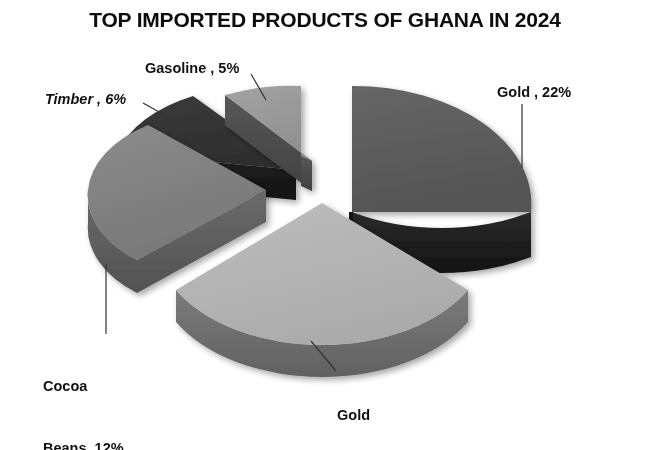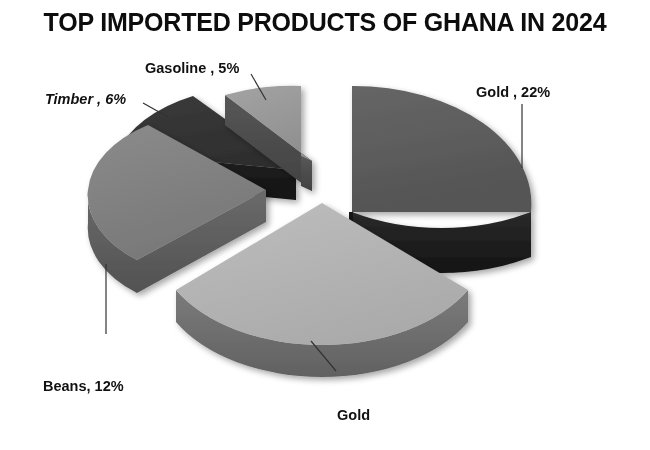--- a/index.html
+++ b/index.html
@@ -16,41 +16,41 @@
     font-family: "Liberation Sans", sans-serif;
   }
   #chart-title {
     position: absolute;
     top: 8px;
     left: 0;
     width: 650px;
     text-align: center;
     font-family: "Liberation Sans", sans-serif;
     font-weight: bold;
-    font-size: 25px;
+    font-size: 21px;
     letter-spacing: -0.2px;
     color: #0d0d0d;
     white-space: nowrap;
   }
   #pie-svg {
     position: absolute;
     top: 0;
     left: 0;
   }
   .slice-label {
     position: absolute;
     font-family: "Liberation Sans", sans-serif;
     font-weight: bold;
     font-size: 14.5px;
     color: #111111;
     line-height: 1.42;
     white-space: pre;
     text-align: center;
   }
-  #label-gold      { left: 476px; top: 82px; }
+  #label-gold      { left: 497px; top: 82px; }
   #label-gasoline  { left: 145px; top: 58px; }
   #label-timber    { left: 45px;  top: 89px; font-style: italic; }
   #label-cocoa     { left: 43px;  top: 335px; text-align: left; }
   #label-crude     { left: 337px; top: 364px; text-align: left; }
 </style>
 </head>
 <body>
 
 <div id="page">
 
@@ -204,20 +204,21 @@
     <line x1="311" y1="341" x2="336" y2="371" stroke="#333333" stroke-width="1.2"></line>
   </svg>
 
   <div class="slice-label" id="label-gold">Gold , 22%</div>
 
   <div class="slice-label" id="label-gasoline">Gasoline , 5%</div>
 
   <div class="slice-label" id="label-timber">Timber , 6%</div>
 
   <div class="slice-label" id="label-cocoa">
+    <div>Cocoa</div>
     <div>Beans, 12%</div>
   </div>
 
   <div class="slice-label" id="label-crude">
     <div>Gold</div>
     
   </div>
 
 </div>
 

